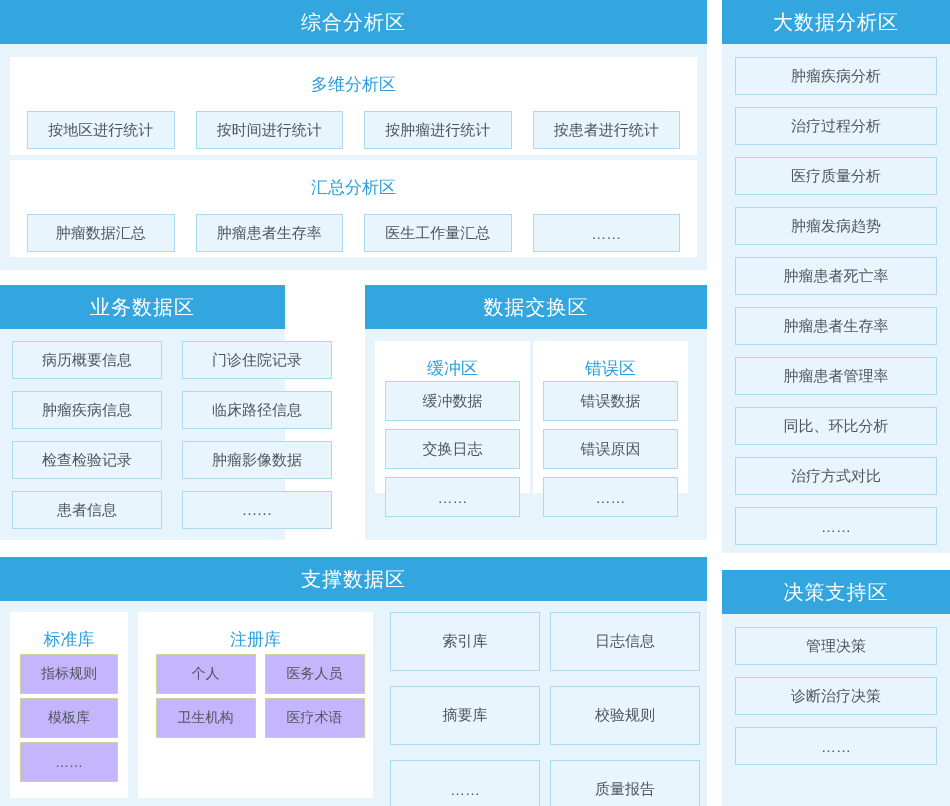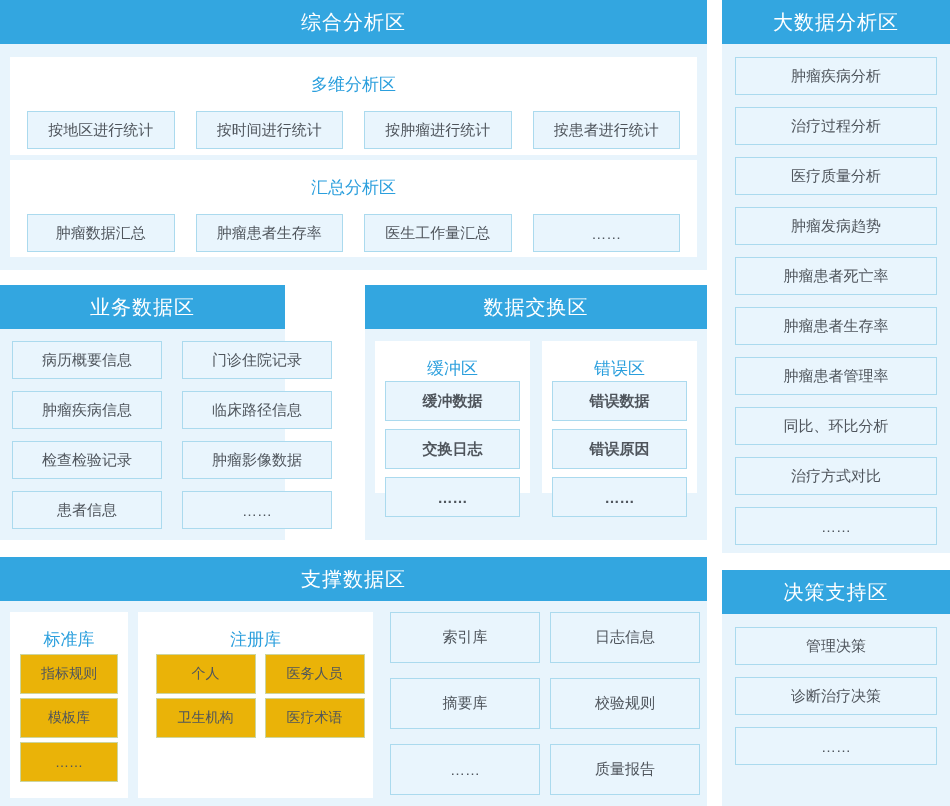--- a/index.html
+++ b/index.html
@@ -13,55 +13,55 @@
     display:flex; align-items:center; justify-content:center; letter-spacing:1px;
   }
 
   .sub-white { position:absolute; left:10px; width:687px; background:#ffffff; }
   .sub-label { text-align:center; color:#2b9fdd; font-size:17px; padding-top:16px; height:42px; }
 
   .item {
     background:#e9f5fd; border:1px solid #abdaee; color:#4f555c; font-size:15px;
     display:flex; align-items:center; justify-content:center; white-space:nowrap;
   }
-  .cream { background:#eab308; border:1px solid #ccd5a0; }
+  .cream { background:#c4b5fd; border:1px solid #ccd5a0; }
 
   
   #panel-comprehensive { left:0; top:0; width:707px; height:270px; }
   .btn-row { display:flex; gap:21px; padding:12px 17px; }
   .btn-row .item { flex:1; height:38px; }
 
   
   #panel-bigdata { left:722px; top:0; width:228px; height:553px; }
   .vlist { position:absolute; top:44px; left:13px; right:13px; display:flex; flex-direction:column; gap:12px; padding-top:13px; }
   .vlist .item { height:38px; }
 
   
-  #panel-business { left:0; top:285px; width:285px; height:255px; }
+  #panel-business { left:0; top:285px; width:285px; height:255px;font-family:Liberation Serif, serif; }
   .grid2 { position:absolute; top:44px; left:12px; display:grid; grid-template-columns:150px 150px; gap:12px 20px; padding-top:12px; }
   .grid2 .item { height:38px; }
 
   
   #panel-exchange { left:365px; top:285px; width:342px; height:255px; }
   .xsub { position:absolute; top:56px; width:155px; height:152px; background:#ffffff; }
   .xsub .sub-label { height:40px; }
-  .xlist { display:flex; flex-direction:column; gap:8px; margin:0 10px;font-weight:bold; }
+  .xlist { display:flex; flex-direction:column; gap:8px; margin:0 10px; }
   .xlist .item { height:40px; }
 
   
   #panel-support { left:0; top:557px; width:707px; height:249px; }
   .ssub { position:absolute; top:55px; background:#ffffff; }
   #std-panel { left:10px; width:118px; height:186px; }
   #reg-panel { left:138px; width:235px; height:186px; }
   .slist { display:flex; flex-direction:column; gap:4px; margin:0 10px; }
   .slist .item { height:40px; font-size:14px; }
   .reg-grid { display:grid; grid-template-columns:100px 100px; gap:4px 9px; justify-content:center;padding-left:9px; }
   .reg-grid .item { height:40px; font-size:14px; }
   .plainlist { position:absolute; left:390px; top:55px; display:grid; grid-template-columns:150px 150px; gap:15px 10px; }
-  .plainlist .item { height:51px; }
+  .plainlist .item { height:59px; }
 
   
   #panel-decision { left:722px; top:570px; width:228px; height:236px; }
 </style>
 </head>
 <body>
 
 <div class="stage">
 
   <section class="panel" id="panel-comprehensive">
@@ -127,21 +127,21 @@
       <span>数据交换区</span>
     </div>
     <div class="xsub" style="left:10px;">
       <div class="sub-label">缓冲区</div>
       <div class="xlist">
         <div class="item">缓冲数据</div>
         <div class="item">交换日志</div>
         <div class="item">……</div>
       </div>
     </div>
-    <div class="xsub" style="left:177px;">
+    <div class="xsub" style="left:168px;">
       <div class="sub-label">错误区</div>
       <div class="xlist">
         <div class="item">错误数据</div>
         <div class="item">错误原因</div>
         <div class="item">……</div>
       </div>
     </div>
   </section>
 
   <section class="panel" id="panel-support">

